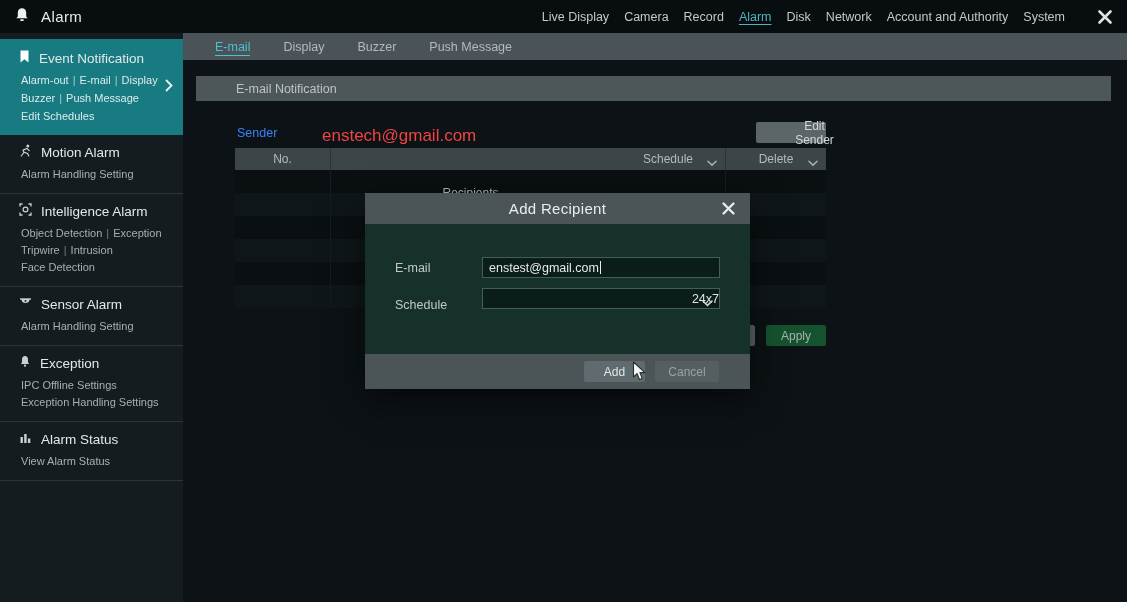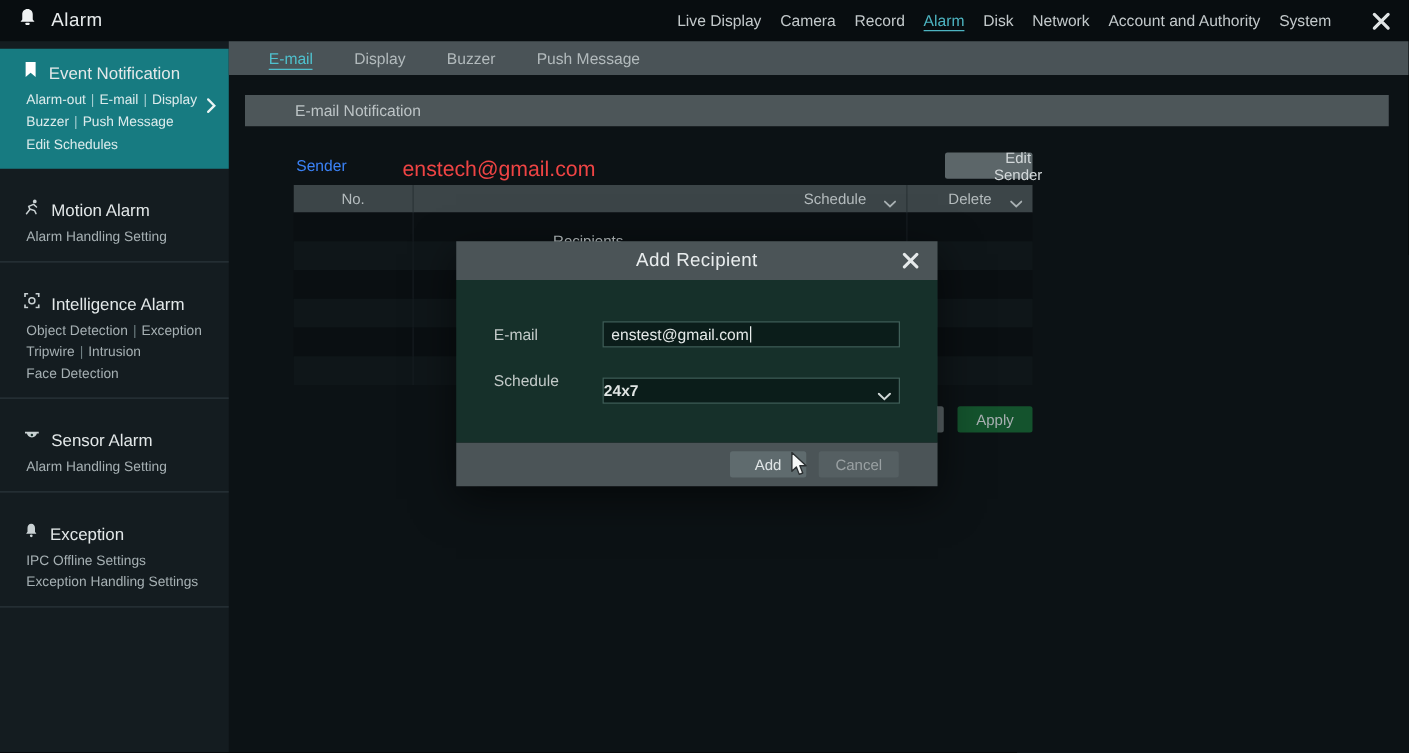--- a/index.html
+++ b/index.html
@@ -11,21 +11,21 @@
   .topbar { position:absolute; left:0; top:0; width:1127px; height:33px; background:#080d10; }
   .brand { position:absolute; left:14px; top:0; height:33px; display:flex; align-items:center; gap:11px; }
   .brand-title { color:#e7ebec; font-size:15px; letter-spacing:.4px; }
   .topnav { position:absolute; right:62px; top:0; height:33px; display:flex; align-items:center; gap:15px; }
   .topnav-item { color:#c3c9cb; font-size:12.5px; cursor:pointer; white-space:nowrap; }
   .topnav-item.active { color:#4db4c1; text-decoration:underline; text-underline-offset:3px; }
   .close-x { position:absolute; right:13px; top:8px; cursor:pointer; }
 
   
   .sidebar { position:absolute; left:0; top:33px; width:183px; height:569px; background:#141c20; }
-  .side-section { position:relative; padding:24px 0 10px 0; border-bottom:1px solid #2a343a; cursor:pointer; }
+  .side-section { position:relative; padding:8px 0 10px 0; border-bottom:1px solid #2a343a; cursor:pointer; }
   .side-section.active { background:#177b81; margin-top:6px; padding:10px 0 10px 0; border-bottom:none; }
   .side-title-row { display:flex; align-items:center; gap:9px; padding-left:19px; height:18px; margin-bottom:5px; }
   .side-section.active .side-title-row { margin-bottom:4px; }
   .side-title { color:#e3e8e9; font-size:13.5px; white-space:nowrap; }
   .side-links-row { padding-left:21px; line-height:17px; font-size:11px; color:#a6b0b3; white-space:nowrap; }
   .side-section.active .side-links-row { line-height:18px; color:#dcebec; }
   .slink { cursor:pointer; }
   .sep { color:#6f7f82; margin:0 4px; }
   .side-section.active .sep { color:#a3cdd0; }
   .side-chevron { position:absolute; right:10px; top:50%; transform:translateY(-50%); }
@@ -61,21 +61,21 @@
   .modal { position:absolute; left:365px; top:193px; width:385px; height:196px; z-index:10; box-shadow:0 10px 32px rgba(0,0,0,.55); }
   .modal-header { height:31px; background:#4b5457; display:flex; align-items:center; justify-content:center; position:relative; }
   .modal-title { color:#e9edee; font-size:15px; letter-spacing:.3px; }
   .modal-close { position:absolute; right:14px; top:8px; cursor:pointer; }
   .modal-body { height:130px; background:#16302a; position:relative; }
   .m-label { position:absolute; left:30px; font-size:12.5px; color:#c2c9c8; }
   .m-label-email { top:37px; }
   .m-label-schedule { top:74px; }
   .field { position:absolute; left:117px; top:33px; width:238px; height:21px; background:#0b1d1a; border:1px solid #3f5f58; color:#e4e9e8; font-size:12.5px; display:flex; align-items:center; padding:0 6px; cursor:text; }
   .caret { width:1px; height:13px; background:#e9edec; margin-left:1px; }
-  .select { position:absolute; left:117px; top:78px; width:238px; height:21px; background:#0b1d1a; border:1px solid #3f5f58; color:#dfe4e3; font-size:12.5px; display:flex; align-items:center; justify-content:flex-start; cursor:pointer;font-weight:bold; }
+  .select { position:absolute; left:117px; top:64px; width:238px; height:21px; background:#0b1d1a; border:1px solid #3f5f58; color:#dfe4e3; font-size:12.5px; display:flex; align-items:center; justify-content:flex-end; cursor:pointer; }
   .select .dd { position:absolute; right:6px; top:7px; }
   .modal-footer { height:35px; background:#4b5457; display:flex; align-items:center; justify-content:flex-end; gap:10px; padding-right:31px; }
   .btn-add { width:61px; height:21px; background:#5f6b6e; color:#e0e5e6; }
   .btn-cancel { width:64px; height:21px; background:#555f62; color:#9aa1a3; }
 
   .mouse-cursor { position:absolute; left:632px; top:361px; z-index:30; pointer-events:none; }
 </style>
 </head>
 <body>
 
@@ -198,20 +198,35 @@
         <span class="side-title">Exception</span>
       </div>
       <div class="side-links-row">
         <span class="slink">IPC Offline Settings</span>
       </div>
       <div class="side-links-row">
         <span class="slink">Exception Handling Settings</span>
       </div>
     </div>
 
+    <div class="side-section">
+      <div class="side-title-row">
+        <span>
+          <svg width="13" height="12" viewBox="0 0 13 12">
+              <rect x="1.5" y="5" width="2.4" height="6" fill="#c9d1d3"></rect>
+              <rect x="5.2" y="2" width="2.4" height="9" fill="#c9d1d3"></rect>
+              <rect x="8.9" y="6.5" width="2.4" height="4.5" fill="#c9d1d3"></rect>
+            </svg>
+        </span>
+        <span class="side-title">Alarm Status</span>
+      </div>
+      <div class="side-links-row">
+        <span class="slink">View Alarm Status</span>
+      </div>
+    </div>
 
   </div>
 
   <div class="main">
     <div class="tabbar">
       <span class="tab active">E-mail</span>
       <span class="tab">Display</span>
       <span class="tab">Buzzer</span>
       <span class="tab">Push Message</span>
     </div>

